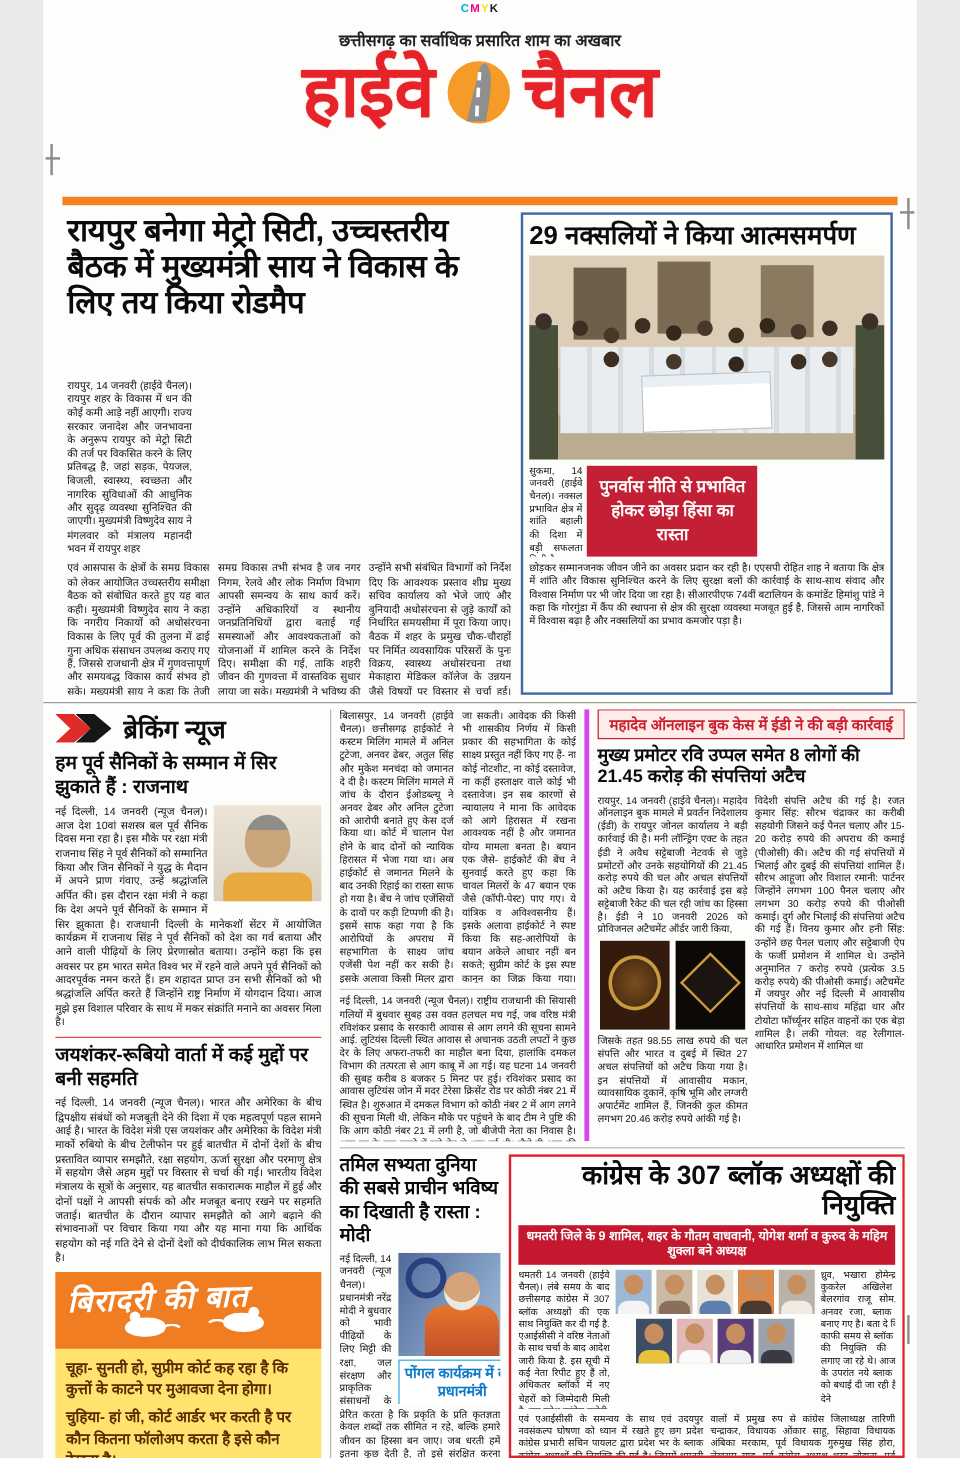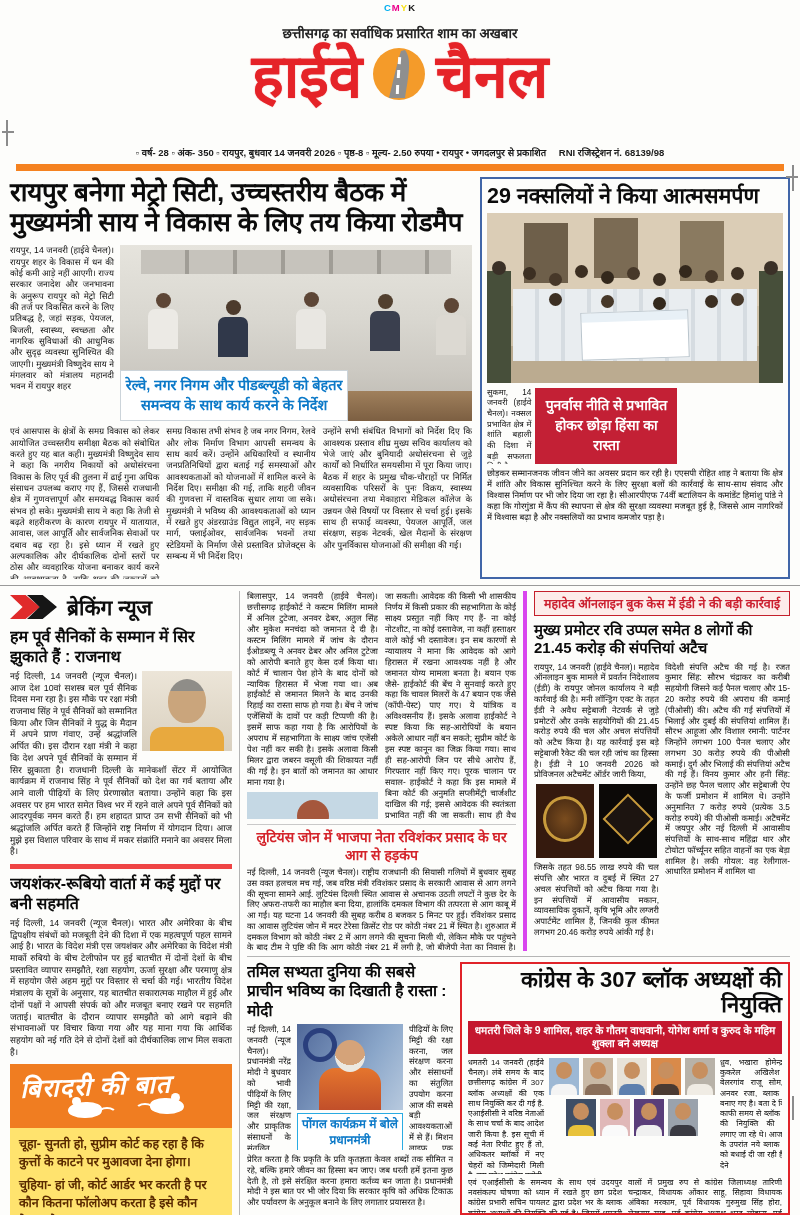--- a/index.html
+++ b/index.html
@@ -1,41 +1,41 @@
 <!DOCTYPE html>
 <html lang="hi"><head>
 <meta charset="utf-8">
 <style>
   html,body{margin:0;padding:0;background:#e9e9e9;}
-  .page{position:relative;width:800px;height:1215px;margin:0 auto;background:#fdfdfb;
+  .page{position:relative;width:728px;height:1215px;margin:0 auto;background:#fdfdfb;
         font-family:"Liberation Sans","DejaVu Sans",sans-serif;color:#111;overflow:hidden;}
   
   .just{text-align:justify;}
   p{margin:0 0 4px 0;}
   h1,h2,h3,h4{margin:0;color:#0b0b0b;}
   
   .cmyk-row{height:15px;line-height:15px;text-align:center;font-size:9.5px;font-weight:700;letter-spacing:1px;}
   .cmyk-c{color:#00aeef}.cmyk-m{color:#ec008c}.cmyk-y{color:#f7e017}.cmyk-k{color:#161616}
   
   .masthead{position:relative;height:147px;}
   .website-box{position:absolute;left:30px;top:6px;background:#f47b20;color:#fff;font-weight:700;
         font-size:12px;padding:4px 10px;}
   .tagline{position:absolute;top:9px;left:0;width:100%;text-align:center;font-size:13.5px;font-weight:700;color:#222;}
-  .logo-row{position:absolute;top:32px;left:0;width:100%;display:flex;justify-content:center;align-items:flex-start;gap:10px;}
+  .logo-row{position:absolute;top:32px;left:0;width:100%;display:flex;justify-content:center;align-items:center;gap:10px;}
   .logo-word{font-size:60px;line-height:1;font-weight:800;color:#e52328;text-shadow:0 0 1px #e52328;}
   .logo-circle{width:54px;height:54px;}
   .dateline{position:absolute;bottom:3px;left:0;width:100%;text-align:center;font-size:9.5px;font-weight:700;color:#1a1a1a;}
   .rni{margin-left:10px;font-weight:700;}
   .orange-bar{height:7px;margin:2px 16px 0;background:#f58220;}
   .crop-mark{position:absolute;background:#8b8b8b;}
   
-  .top-section{display:flex;gap:8px;padding:6px 10px 0;height:402px;}
+  .top-section{display:flex;gap:8px;padding:6px 20px 0;height:402px;}
   .metro{flex:1 1 auto;min-width:0;display:flex;flex-direction:column;}
   .metro h1{font-size:26px;line-height:1.16;font-weight:800;letter-spacing:-.2px;}
-  .metro-row1{display:flex;gap:6px;height:176px;margin-top:8px;}
+  .metro-row1{display:flex;gap:6px;height:176px;margin-top:20px;align-items:flex-end;}
   .metro-col1{width:104px;flex:0 0 104px;font-size:8.6px;line-height:1.32;}
   .meeting-photo{position:relative;flex:1;background:linear-gradient(180deg,#e6e4dd 0%,#d9d7d0 42%,#ccc9c2 72%,#bab6ae 100%);overflow:hidden;}
   .mt-win{position:absolute;top:5px;left:6%;width:88%;height:24px;
         background:repeating-linear-gradient(90deg,#c6c3bc 0 44px,#a09d96 44px 48px);}
   .mt-torsos{position:absolute;top:64px;left:28px;width:30px;height:40px;border-radius:7px 7px 0 0;background:#eceae5;
         box-shadow:70px 8px 0 #30384a,148px 0 0 #e9e7e2,222px 2px 0 #3a3f4e,288px 6px 0 #dcd9d2;}
   .mt-heads{position:absolute;top:48px;left:36px;width:15px;height:15px;border-radius:50%;background:#5d4636;
         box-shadow:70px 7px 0 #4c3a2c,148px -1px 0 #5d4636,222px 1px 0 #52402f,288px 5px 0 #5d4636;}
   .mt-table{position:absolute;bottom:0;left:0;right:0;height:30px;background:linear-gradient(#a0805c,#7c5f42);}
   .cm-box{position:absolute;left:0;bottom:0;width:62%;background:#fff;border:1px solid #ccd4da;
@@ -76,21 +76,21 @@
   .chev.black{background:#161616;margin-left:-17px;}
   .breaking-title{font-size:21px;font-weight:800;color:#0d0d0d;margin-left:6px;}
   .rajnath h3,.jaish h3{font-size:16px;line-height:1.25;font-weight:800;margin-bottom:4px;}
   .rajnath .body,.jaish .body{font-size:8.8px;line-height:1.33;}
   .raj-photo{float:right;width:90px;height:80px;margin:0 0 3px 5px;background:linear-gradient(#ece5d8,#d9d0bf);
         position:relative;overflow:hidden;}
   .raj-photo::before{content:'';position:absolute;top:8px;left:50%;transform:translateX(-50%);width:38px;height:44px;
         border-radius:50% 50% 46% 46%;background:linear-gradient(#8f8d88 0 28%,#caa57c 28%);}
   .raj-photo::after{content:'';position:absolute;bottom:-4px;left:50%;transform:translateX(-50%);width:74px;height:28px;
         border-radius:12px 12px 0 0;background:#e8a93e;}
-  .jaish{border-top:5px solid #ef4444;margin-top:6px;padding-top:5px;}
+  .jaish{border-top:1px solid #ef4444;margin-top:6px;padding-top:5px;}
   
   .biradari{margin-top:6px;}
   .bir-top{position:relative;height:64px;background:#f07d21;overflow:hidden;}
   .bir-title{position:absolute;top:4px;left:10px;color:#fff;font-size:25px;font-weight:800;font-style:italic;
         transform:rotate(-2deg);letter-spacing:1px;}
   .mouse{position:absolute;width:34px;height:16px;background:#fff;border-radius:55% 45% 50% 50%;}
   .mouse::before{content:'';position:absolute;top:-5px;left:4px;width:9px;height:9px;border-radius:50%;background:#fff;}
   .mouse::after{content:'';position:absolute;top:5px;right:-15px;width:16px;height:10px;border:2px solid transparent;
         border-top-color:#fff;border-radius:50%;}
   .mouse.m1{left:58px;top:38px;}
@@ -185,24 +185,20 @@
         <svg viewBox="0 0 54 54" width="54" height="54">
           <circle cx="27" cy="27" r="26" fill="#f49b2a"></circle>
           <path d="M33 3 C39 11 38 22 33 51 L17 51 C22 30 26 13 29 4 Z" fill="#8f8f8f"></path>
           <rect x="26" y="10" width="3" height="7" fill="#fff" transform="rotate(4 27 13)"></rect>
           <rect x="25" y="23" width="3" height="8" fill="#fff" transform="rotate(3 26 27)"></rect>
           <rect x="24" y="38" width="3" height="9" fill="#fff" transform="rotate(2 25 42)"></rect>
         </svg>
       </span>
       <span class="logo-word">चैनल</span>
     </div>
-    <div class="dateline">
-      <span>▫ वर्ष- 28 ▫ अंक- 350 ▫ रायपुर, बुधवार 14 जनवरी 2026 ▫ पृष्ठ-8 ▫ मूल्य- 2.50 रुपया • रायपुर • जगदलपुर से प्रकाशित</span>
-      <span class="rni">RNI रजिस्ट्रेशन नं. 68139/98</span>
-    </div>
   </header>
   <div class="orange-bar"></div>
 
   <section class="top-section">
 
     <article class="metro">
       <h1>रायपुर बनेगा मेट्रो सिटी, उच्चस्तरीय बैठक में मुख्यमंत्री साय ने विकास के लिए तय किया रोडमैप</h1>
       <div class="metro-row1">
         <div class="metro-col1 just">रायपुर, 14 जनवरी (हाईवे चैनल)। रायपुर शहर के विकास में धन की कोई कमी आड़े नहीं आएगी। राज्य सरकार जनादेश और जनभावना के अनुरूप रायपुर को मेट्रो सिटी की तर्ज पर विकसित करने के लिए प्रतिबद्ध है, जहां सड़क, पेयजल, बिजली, स्वास्थ्य, स्वच्छता और नागरिक सुविधाओं की आधुनिक और सुदृढ़ व्यवस्था सुनिश्चित की जाएगी। मुख्यमंत्री विष्णुदेव साय ने मंगलवार को मंत्रालय महानदी भवन में रायपुर शहर</div>
         <div class="meeting-photo">
@@ -281,21 +277,20 @@
             <div class="tuteja-cols">
               <div class="tcol just">
                 <p>बिलासपुर, 14 जनवरी (हाईवे चैनल)। छत्तीसगढ़ हाईकोर्ट ने कस्टम मिलिंग मामले में अनिल टुटेजा, अनवर ढेबर, अतुल सिंह और मुकेश मनचंदा को जमानत दे दी है। कस्टम मिलिंग मामले में जांच के दौरान ईओडब्ल्यू ने अनवर ढेबर और अनिल टुटेजा को आरोपी बनाते हुए केस दर्ज किया था। कोर्ट में चालान पेश होने के बाद दोनों को न्यायिक हिरासत में भेजा गया था। अब हाईकोर्ट से जमानत मिलने के बाद उनकी रिहाई का रास्ता साफ हो गया है। बेंच ने जांच एजेंसियों के दावों पर कड़ी टिप्पणी की है। इसमें साफ कहा गया है कि आरोपियों के अपराध में सहभागिता के साक्ष्य जांच एजेंसी पेश नहीं कर सकी है। इसके अलावा किसी मिलर द्वारा जबरन वसूली की शिकायत नहीं की गई है। इन बातों को जमानत का आधार माना गया है।</p>
                 <div class="hc-photo"></div>
 
               </div>
               <div class="tcol just">जा सकती। आवेदक की किसी भी शासकीय निर्णय में किसी प्रकार की सहभागिता के कोई साक्ष्य प्रस्तुत नहीं किए गए हैं- ना कोई नोटशीट, ना कोई दस्तावेज, ना कहीं हस्ताक्षर वाले कोई भी दस्तावेज। इन सब कारणों से न्यायालय ने माना कि आवेदक को आगे हिरासत में रखना आवश्यक नहीं है और जमानत योग्य मामला बनता है। बयान एक जैसे- हाईकोर्ट की बेंच ने सुनवाई करते हुए कहा कि चावल मिलरों के 47 बयान एक जैसे (कॉपी-पेस्ट) पाए गए। ये यांत्रिक व अविश्वसनीय हैं। इसके अलावा हाईकोर्ट ने स्पष्ट किया कि सह-आरोपियों के बयान अकेले आधार नहीं बन सकते; सुप्रीम कोर्ट के इस स्पष्ट कानून का जिक्र किया गया। साथ ही सह-आरोपी जिन पर सीधे आरोप हैं, गिरफ्तार नहीं किए गए। पूरक चालान पर सवाल- हाईकोर्ट ने कहा कि इस मामले में बिना कोर्ट की अनुमति सप्लीमेंट्री चार्जशीट दाखिल की गई; इससे आवेदक की स्वतंत्रता प्रभावित नहीं की जा सकती। साथ ही वैध अभियोजन स्वीकृति के बिना ट्रायल शुरू ही नहीं हो सकता। जमानत पर सहमति देते हुए बेंच ने कहा कि सह-आरोपी रोशन चंद्राकर व मनोज सोनी को जमानत मिल चुकी है। इसी तरह आरोप मुख्यतः दस्तावेजों / डिजिटल साक्ष्य पर आधारित, जो पहले से एजेंसी के कब्जे में हैं। जांच एजेंसी के फरार होने, सबूत से छेड़छाड़ या गवाहों को प्रभावित करने की आशंका पर हाईकोर्ट ने कहा कि इसका कोई ठोस खतरा नहीं।</div>
             </div>
           </article>
           <article class="lutyens">
-            <h4>लुटियंस जोन में भाजपा नेता रविशंकर प्रसाद के घर आग से हड़कंप</h4>
             <div class="body just">नई दिल्ली, 14 जनवरी (न्यूज चैनल)। राष्ट्रीय राजधानी की सियासी गलियों में बुधवार सुबह उस वक्त हलचल मच गई, जब वरिष्ठ मंत्री रविशंकर प्रसाद के सरकारी आवास से आग लगने की सूचना सामने आई. लुटियंस दिल्ली स्थित आवास से अचानक उठती लपटों ने कुछ देर के लिए अफरा-तफरी का माहौल बना दिया, हालांकि दमकल विभाग की तत्परता से आग काबू में आ गई। यह घटना 14 जनवरी की सुबह करीब 8 बजकर 5 मिनट पर हुई। रविशंकर प्रसाद का आवास लुटियंस जोन में मदर टेरेसा क्रिसेंट रोड पर कोठी नंबर 21 में स्थित है। शुरुआत में दमकल विभाग को कोठी नंबर 2 में आग लगने की सूचना मिली थी, लेकिन मौके पर पहुंचने के बाद टीम ने पुष्टि की कि आग कोठी नंबर 21 में लगी है, जो बीजेपी नेता का निवास है। आग घर के एक कमरे में रखे बेड से शुरू हुई थी। जैसे ही आग की लपटें दिखाई दीं, तुरंत फायर ब्रिगेड को सूचना दी गई। दमकल विभाग की तीन गाड़ियां मौके पर पहुंचीं और कुछ ही समय में आग पर पूरी तरह काबू पा लिया गया।</div>
           </article>
         </div>
 
         <aside class="mahadev-col">
           <div class="md-strip">महादेव ऑनलाइन बुक केस में ईडी ने की बड़ी कार्रवाई</div>
           <h3>मुख्य प्रमोटर रवि उप्पल समेत 8 लोगों की 21.45 करोड़ की संपत्तियां अटैच</h3>
           <div class="md-cols">
             <div class="mdc just">
               <p>रायपुर, 14 जनवरी (हाईवे चैनल)। महादेव ऑनलाइन बुक मामले में प्रवर्तन निदेशालय (ईडी) के रायपुर जोनल कार्यालय ने बड़ी कार्रवाई की है। मनी लॉन्ड्रिंग एक्ट के तहत ईडी ने अवैध सट्टेबाजी नेटवर्क से जुड़े प्रमोटरों और उनके सहयोगियों की 21.45 करोड़ रुपये की चल और अचल संपत्तियों को अटैच किया है। यह कार्रवाई इस बड़े सट्टेबाजी रैकेट की चल रही जांच का हिस्सा है। ईडी ने 10 जनवरी 2026 को प्रोविजनल अटैचमेंट ऑर्डर जारी किया,</p>

